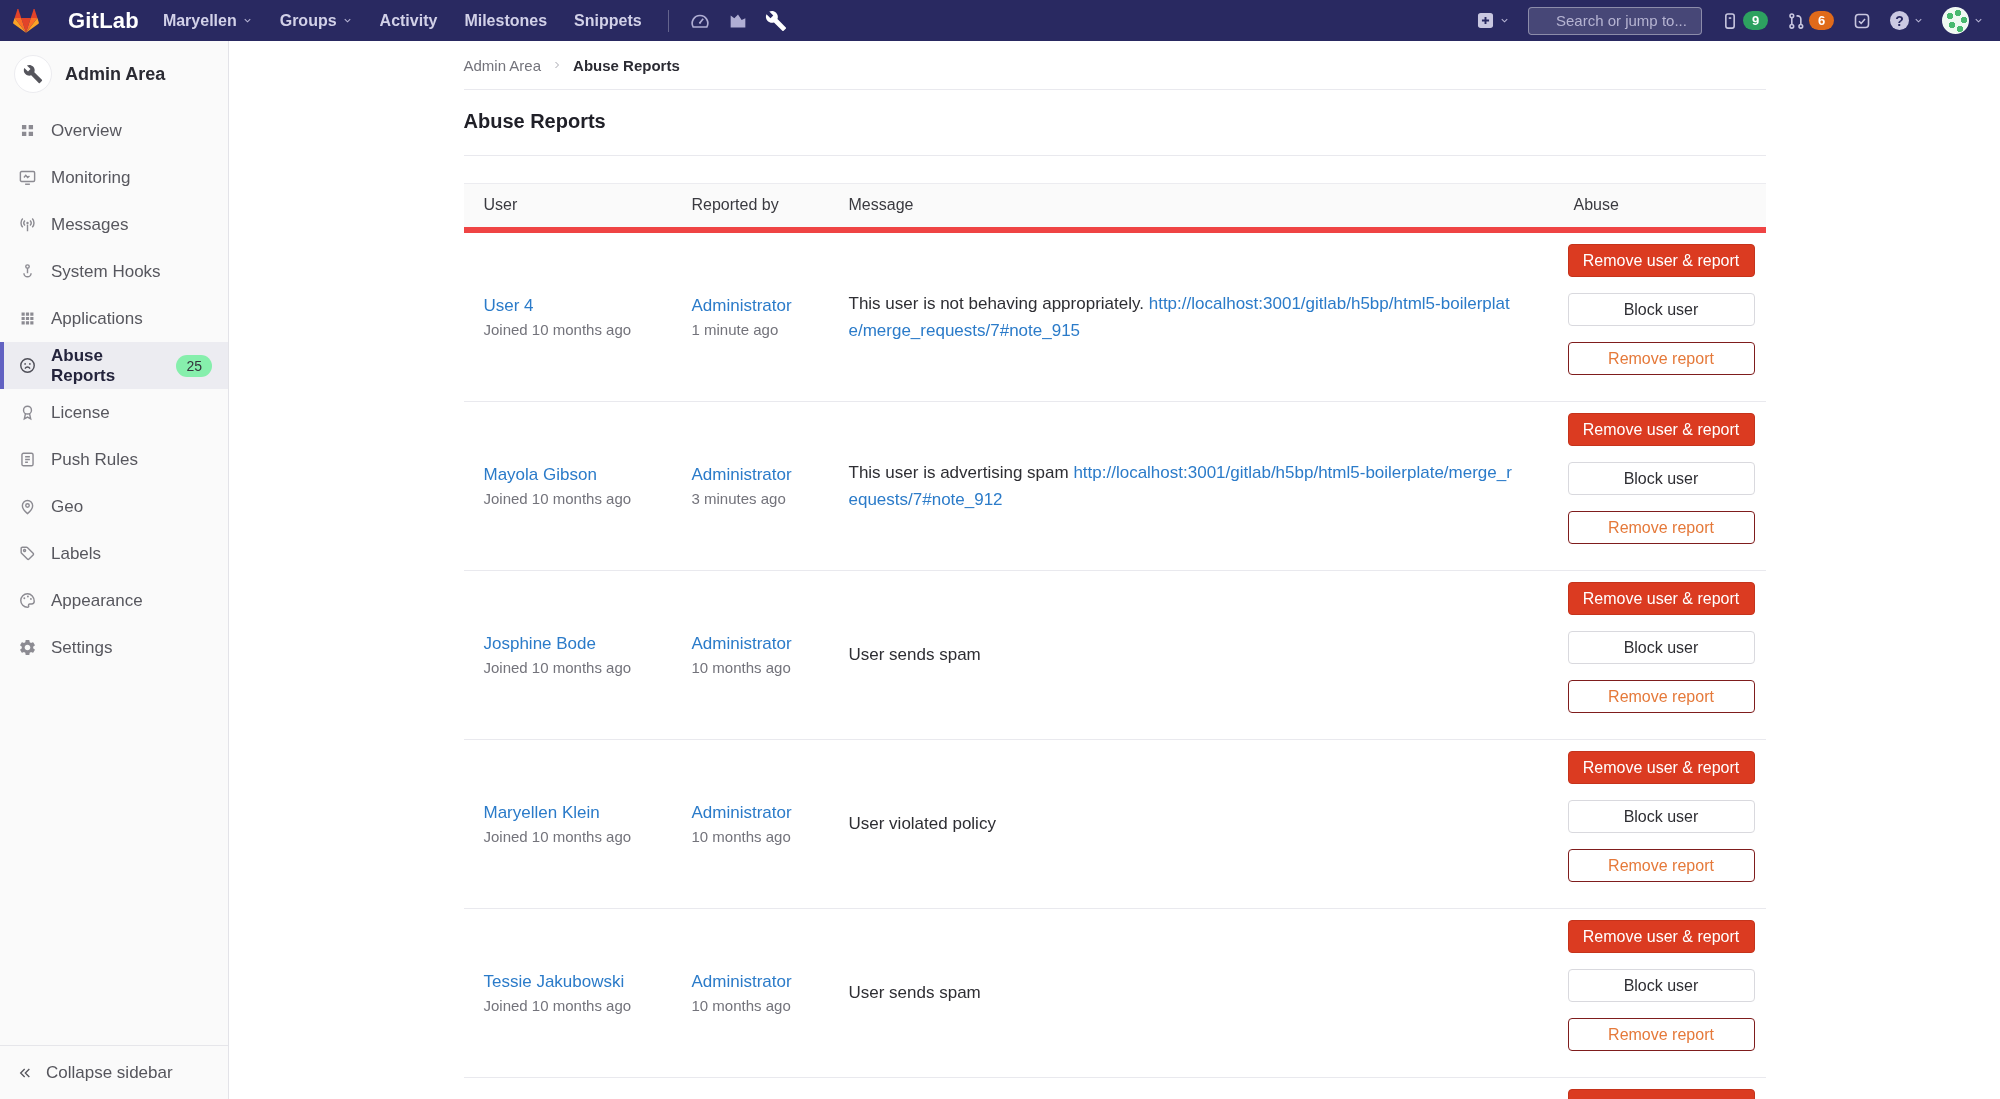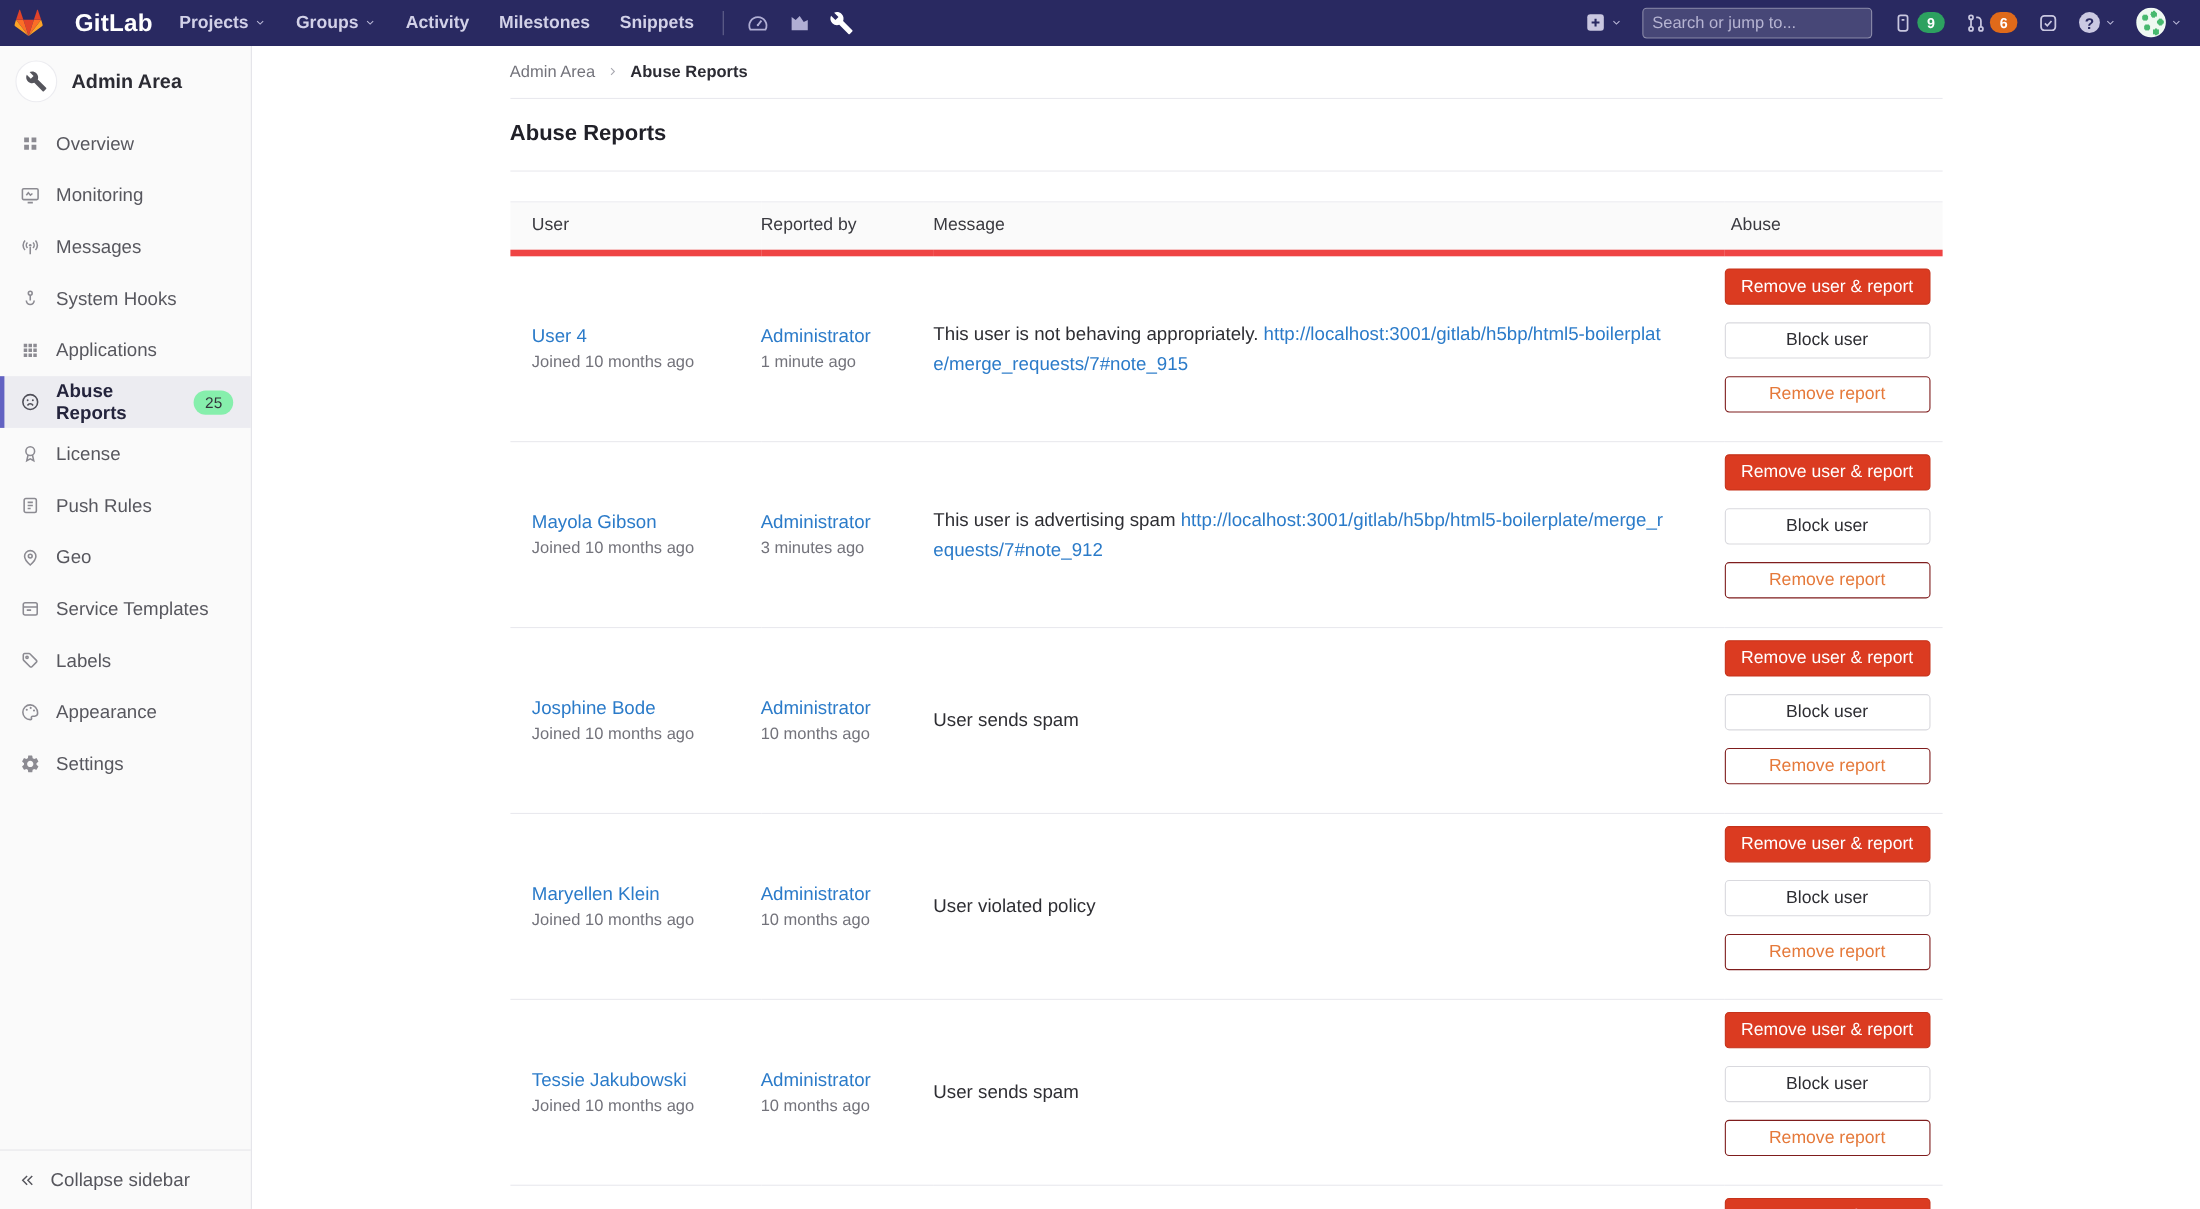--- a/index.html
+++ b/index.html
@@ -16,22 +16,22 @@
   .brand-text { color:#fff; font-size:22px; font-weight:bold; letter-spacing:.2px;margin-left:20px; }
   .nav-menu { display:flex; align-items:center; gap:27px; list-style:none; }
   .nav-menu li { display:flex; align-items:center; gap:5px; color:#d2d1e8; font-size:16px; font-weight:600; cursor:pointer; white-space:nowrap; }
   .chev { width:11px; height:11px; stroke:#b9b7d6; stroke-width:2.2; fill:none; }
   .nav-divider { width:1px; height:22px; background:rgba(255,255,255,.28); margin:0 20px 0 26px; }
   .nav-iconbtn { color:#b0aed4; margin-right:16px; cursor:pointer; }
   .nav-iconbtn svg { width:22px; height:22px; }
   .nav-iconbtn.active { color:#ffffff; }
   .nav-right { display:flex; align-items:center; gap:18px; }
   .plus-btn { display:flex; align-items:center; gap:4px; color:#c9c7e0; cursor:pointer; }
-  .search-box { width:209px; height:28px; background:rgba(255,255,255,.14);
-    border:1px solid rgba(255,255,255,.38); border-radius:4px; display:flex; align-items:center; padding:0 8px; }
+  .search-box { width:174px; height:28px; background:rgba(255,255,255,.14);
+    border:1px solid rgba(255,255,255,.38); border-radius:4px; display:flex; align-items:center; padding:0 27px; }
   .search-box input { flex:1; background:transparent; border:none; outline:none; color:#fff; font-size:15px;
     font-family:inherit; }
   .search-box input::placeholder { color:#b6b4d2; }
   .search-icon { width:15px; height:15px; stroke:#b6b4d2; stroke-width:2; fill:none; }
   .count-btn { display:flex; align-items:center; gap:3px; color:#c9c7e0; cursor:pointer; }
   .count-btn svg { width:20px; height:20px; }
   .badge { height:19px; min-width:25px; border-radius:10px; color:#fff; font-size:13px; font-weight:bold;
     display:flex; align-items:center; justify-content:center; padding:0 7px; }
   .badge.green { background:#2da160; }
   .badge.orange { background:#e06a1a; }
@@ -111,21 +111,21 @@
         <path fill="#fca326" d="M2.2 13.9.2 20.1c-.2.6 0 1.2.5 1.6L18 34.2z"></path>
         <path fill="#e24329" d="M2.2 13.9h9.2L7.4 1.7c-.2-.6-1-.6-1.2 0z"></path>
         <path fill="#fc6d26" d="m18 34.2 6.6-20.3h9.2z"></path>
         <path fill="#fca326" d="m33.8 13.9 2 6.2c.2.6 0 1.2-.5 1.6L18 34.2z"></path>
         <path fill="#e24329" d="M33.8 13.9h-9.2l4-12.2c.2-.6 1-.6 1.2 0z"></path>
       </svg>
       <span class="brand-text">GitLab</span>
     </a>
     <ul class="nav-menu">
       <li>
-        <span>Projects</span>
+        <span>Maryellen</span>
         <svg class="chev" viewBox="0 0 24 24">
             <path d="M6 9l6 6 6-6"></path>
           </svg>
       </li>
       <li>
         <span>Groups</span>
         <svg class="chev" viewBox="0 0 24 24">
             <path d="M6 9l6 6 6-6"></path>
           </svg>
       </li>
@@ -286,27 +286,20 @@
     </li>
     <li class="s-item">
       <svg viewBox="0 0 24 24" fill="none" stroke="currentColor" stroke-width="1.8">
         <path d="M12 21c-4.2-3.6-6.5-6.9-6.5-10A6.5 6.5 0 0 1 18.5 11c0 3.1-2.3 6.4-6.5 10z"></path>
           <circle cx="12" cy="10.8" r="2.2"></circle>
         </svg>
       <span>Geo</span>
     </li>
     <li class="s-item">
       <svg viewBox="0 0 24 24" fill="none" stroke="currentColor" stroke-width="1.8">
-        <rect x="4" y="5" width="16" height="14" rx="2"></rect>
-          <path d="M4 9.8h16M8 13.5h5"></path>
-        </svg>
-      <span>Service Templates</span>
-    </li>
-    <li class="s-item">
-      <svg viewBox="0 0 24 24" fill="none" stroke="currentColor" stroke-width="1.8">
         <path d="M4 5.5C4 4.7 4.7 4 5.5 4h5.2c.4 0 .8.16 1.1.44l7.3 7.3c.6.6.6 1.5 0 2.1l-5.2 5.2c-.6.6-1.5.6-2.1 0l-7.3-7.3A1.5 1.5 0 0 1 4 10.7z"></path>
         <circle cx="8.3" cy="8.3" r="1.3"></circle>
         </svg>
       <span>Labels</span>
     </li>
     <li class="s-item">
       <svg viewBox="0 0 24 24" fill="none" stroke="currentColor" stroke-width="1.8">
         <path d="M12 3.5a8.5 8.5 0 1 0 0 17c1.3 0 1.8-.8 1.4-1.7-.5-1.1.2-2.3 1.4-2.3h2.2a3.5 3.5 0 0 0 3.5-3.5c0-5.2-3.8-9.5-8.5-9.5z"></path>
         <circle cx="8" cy="9.2" r="1.2" fill="currentColor" stroke="none"></circle>
         <circle cx="12.5" cy="7" r="1.2" fill="currentColor" stroke="none"></circle>

